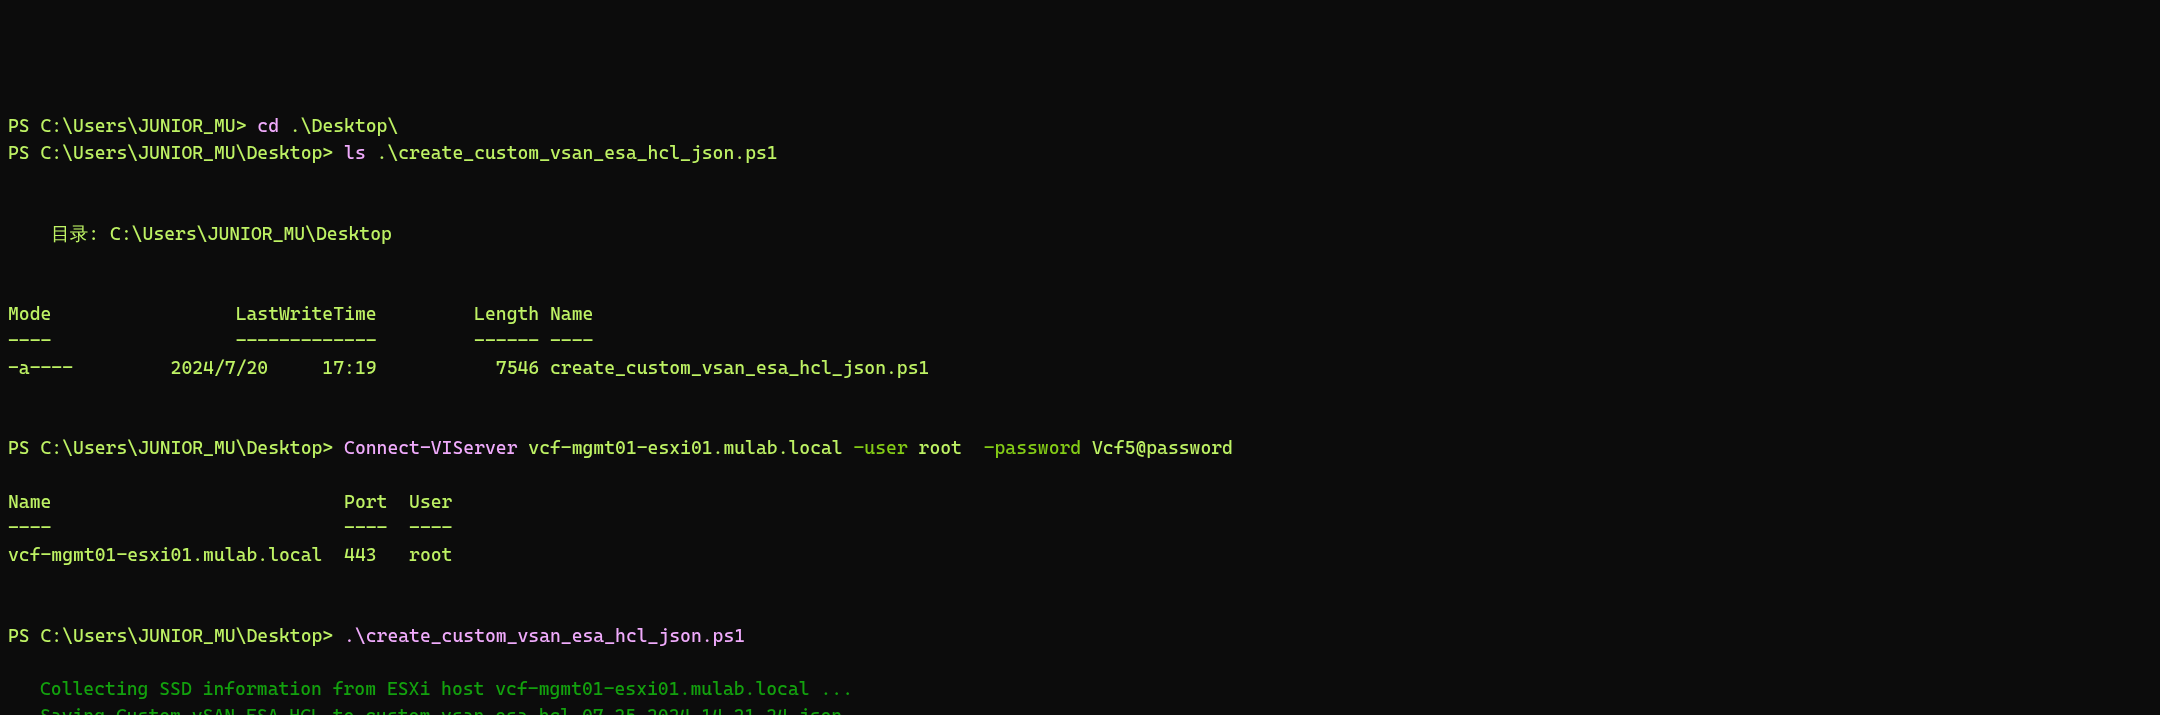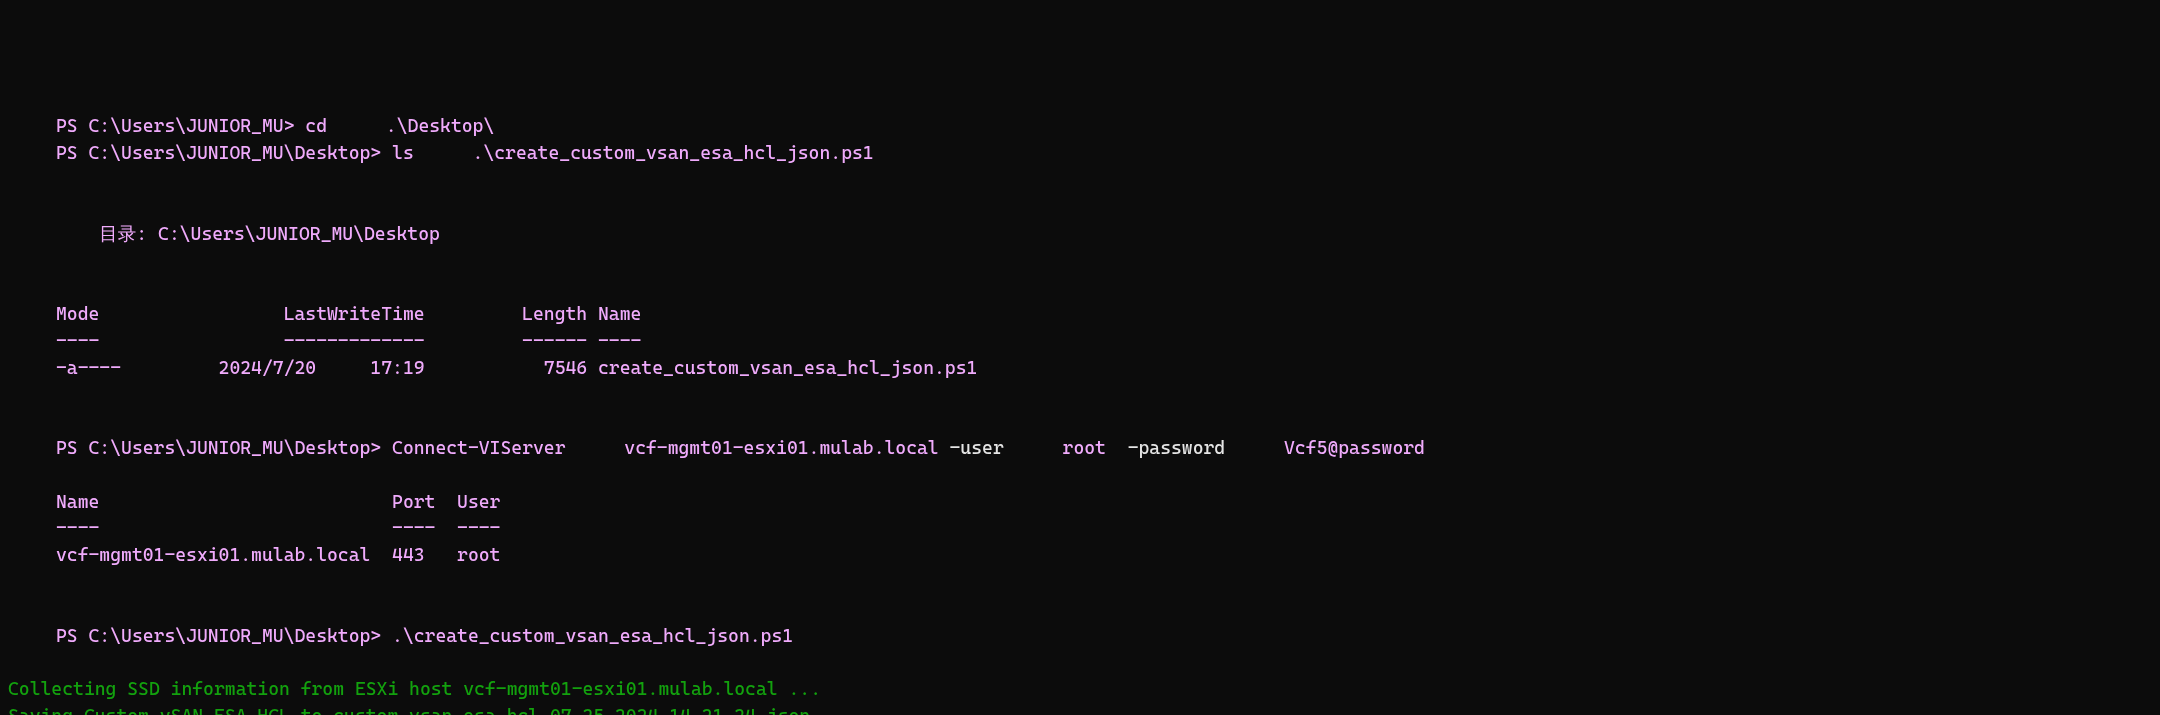--- a/index.html
+++ b/index.html
@@ -16,31 +16,31 @@
     padding: 6px 8px;
     width: 2160px;
     height: 715px;
     overflow: hidden;
     white-space: pre;
   }
   .line {
     display: block;
   }
   .ps {
-    color: #f0abfc;
-    margin-left: 48px;
+    color: #bef264;
   }
   .cmdlet {
     color: #f0abfc;
   }
   .param {
-    color: #e5e5e5;
+    color: #84cc16;
   }
   .green {
     color: #13a10e;
+    margin-left: 32px;
   }
 </style>
 </head>
 <body>
 
 
 
 <div><span class="line"><span class="ps">PS C:\Users\JUNIOR_MU&gt; </span><span class="cmdlet">cd</span><span class="ps"> .\Desktop\</span></span><span class="line"><span class="ps">PS C:\Users\JUNIOR_MU\Desktop&gt; </span><span class="cmdlet">ls</span><span class="ps"> .\create_custom_vsan_esa_hcl_json.ps1</span></span><span class="line"> </span><span class="line"> </span><span class="line ps">    目录: C:\Users\JUNIOR_MU\Desktop</span><span class="line"> </span><span class="line"> </span><span class="line ps">Mode                 LastWriteTime         Length Name</span><span class="line ps">----                 -------------         ------ ----</span><span class="line ps">-a----         2024/7/20     17:19           7546 create_custom_vsan_esa_hcl_json.ps1</span><span class="line"> </span><span class="line"> </span><span class="line"><span class="ps">PS C:\Users\JUNIOR_MU\Desktop&gt; </span><span class="cmdlet">Connect-VIServer</span><span class="ps"> vcf-mgmt01-esxi01.mulab.local </span><span class="param">-user</span><span class="ps"> root  </span><span class="param">-password</span><span class="ps"> Vcf5@password</span></span><span class="line"> </span><span class="line ps">Name                           Port  User</span><span class="line ps">----                           ----  ----</span><span class="line ps">vcf-mgmt01-esxi01.mulab.local  443   root</span><span class="line"> </span><span class="line"> </span><span class="line"><span class="ps">PS C:\Users\JUNIOR_MU\Desktop&gt; </span><span class="cmdlet">.\create_custom_vsan_esa_hcl_json.ps1</span></span><span class="line"> </span><span class="line green">Collecting SSD information from ESXi host vcf-mgmt01-esxi01.mulab.local ...</span><span class="line green">Saving Custom vSAN ESA HCL to custom_vsan_esa_hcl_07_25_2024_14_21_24.json</span></div>
 
 

